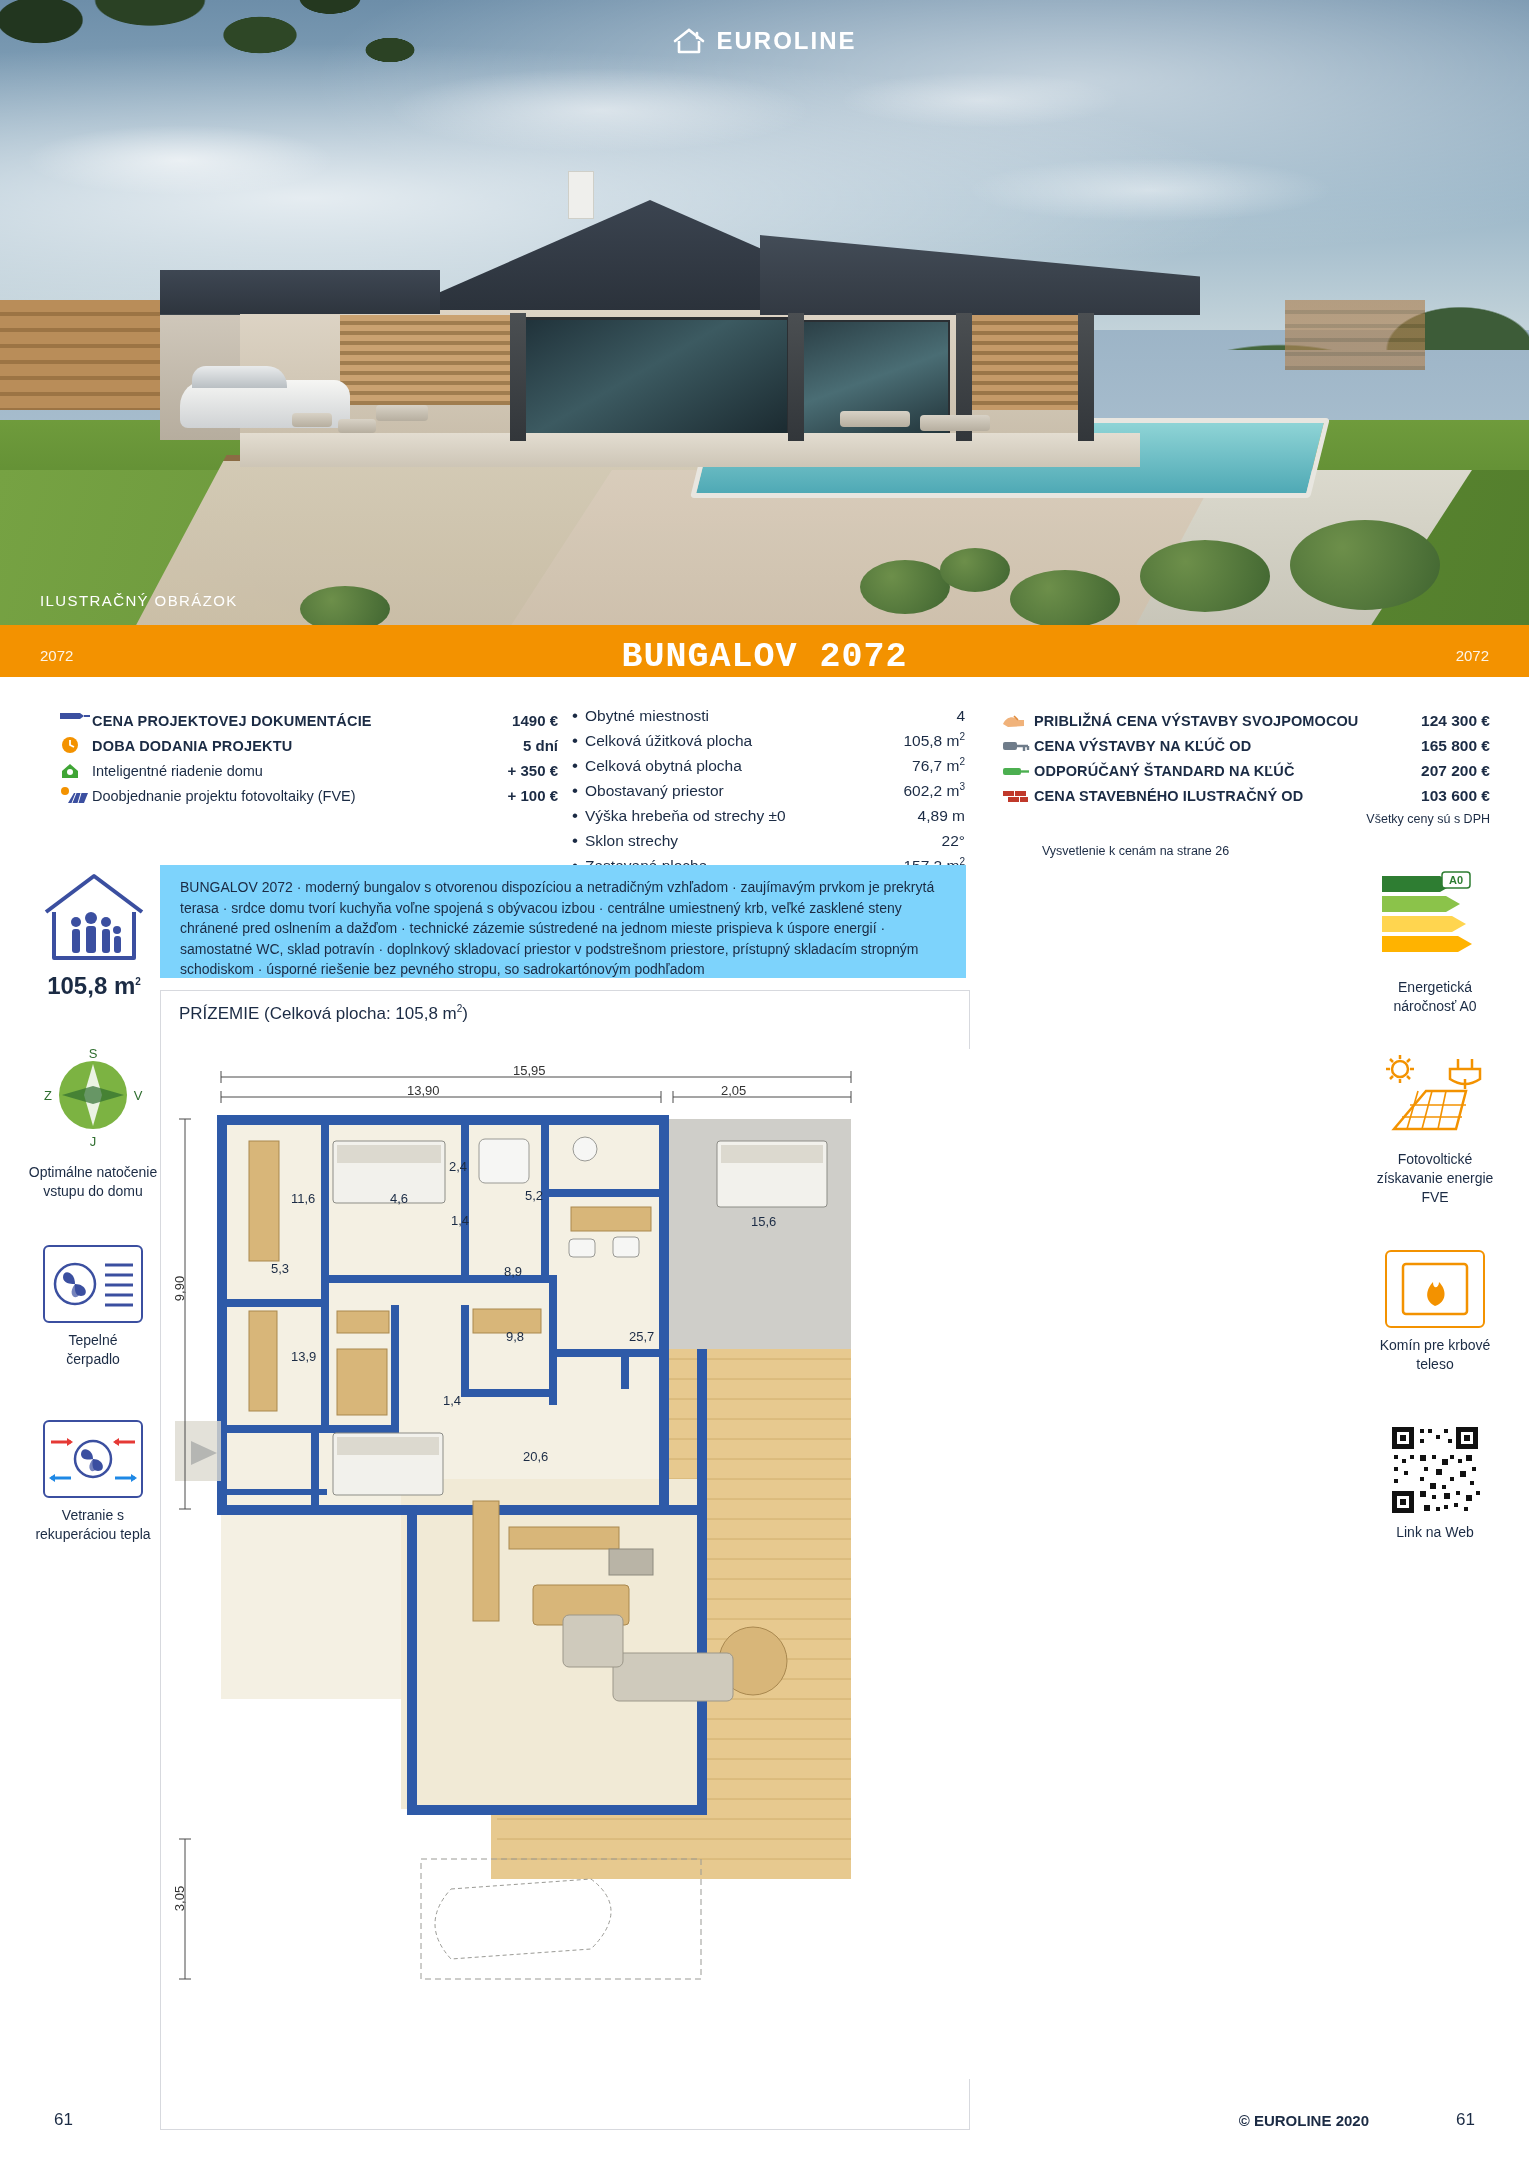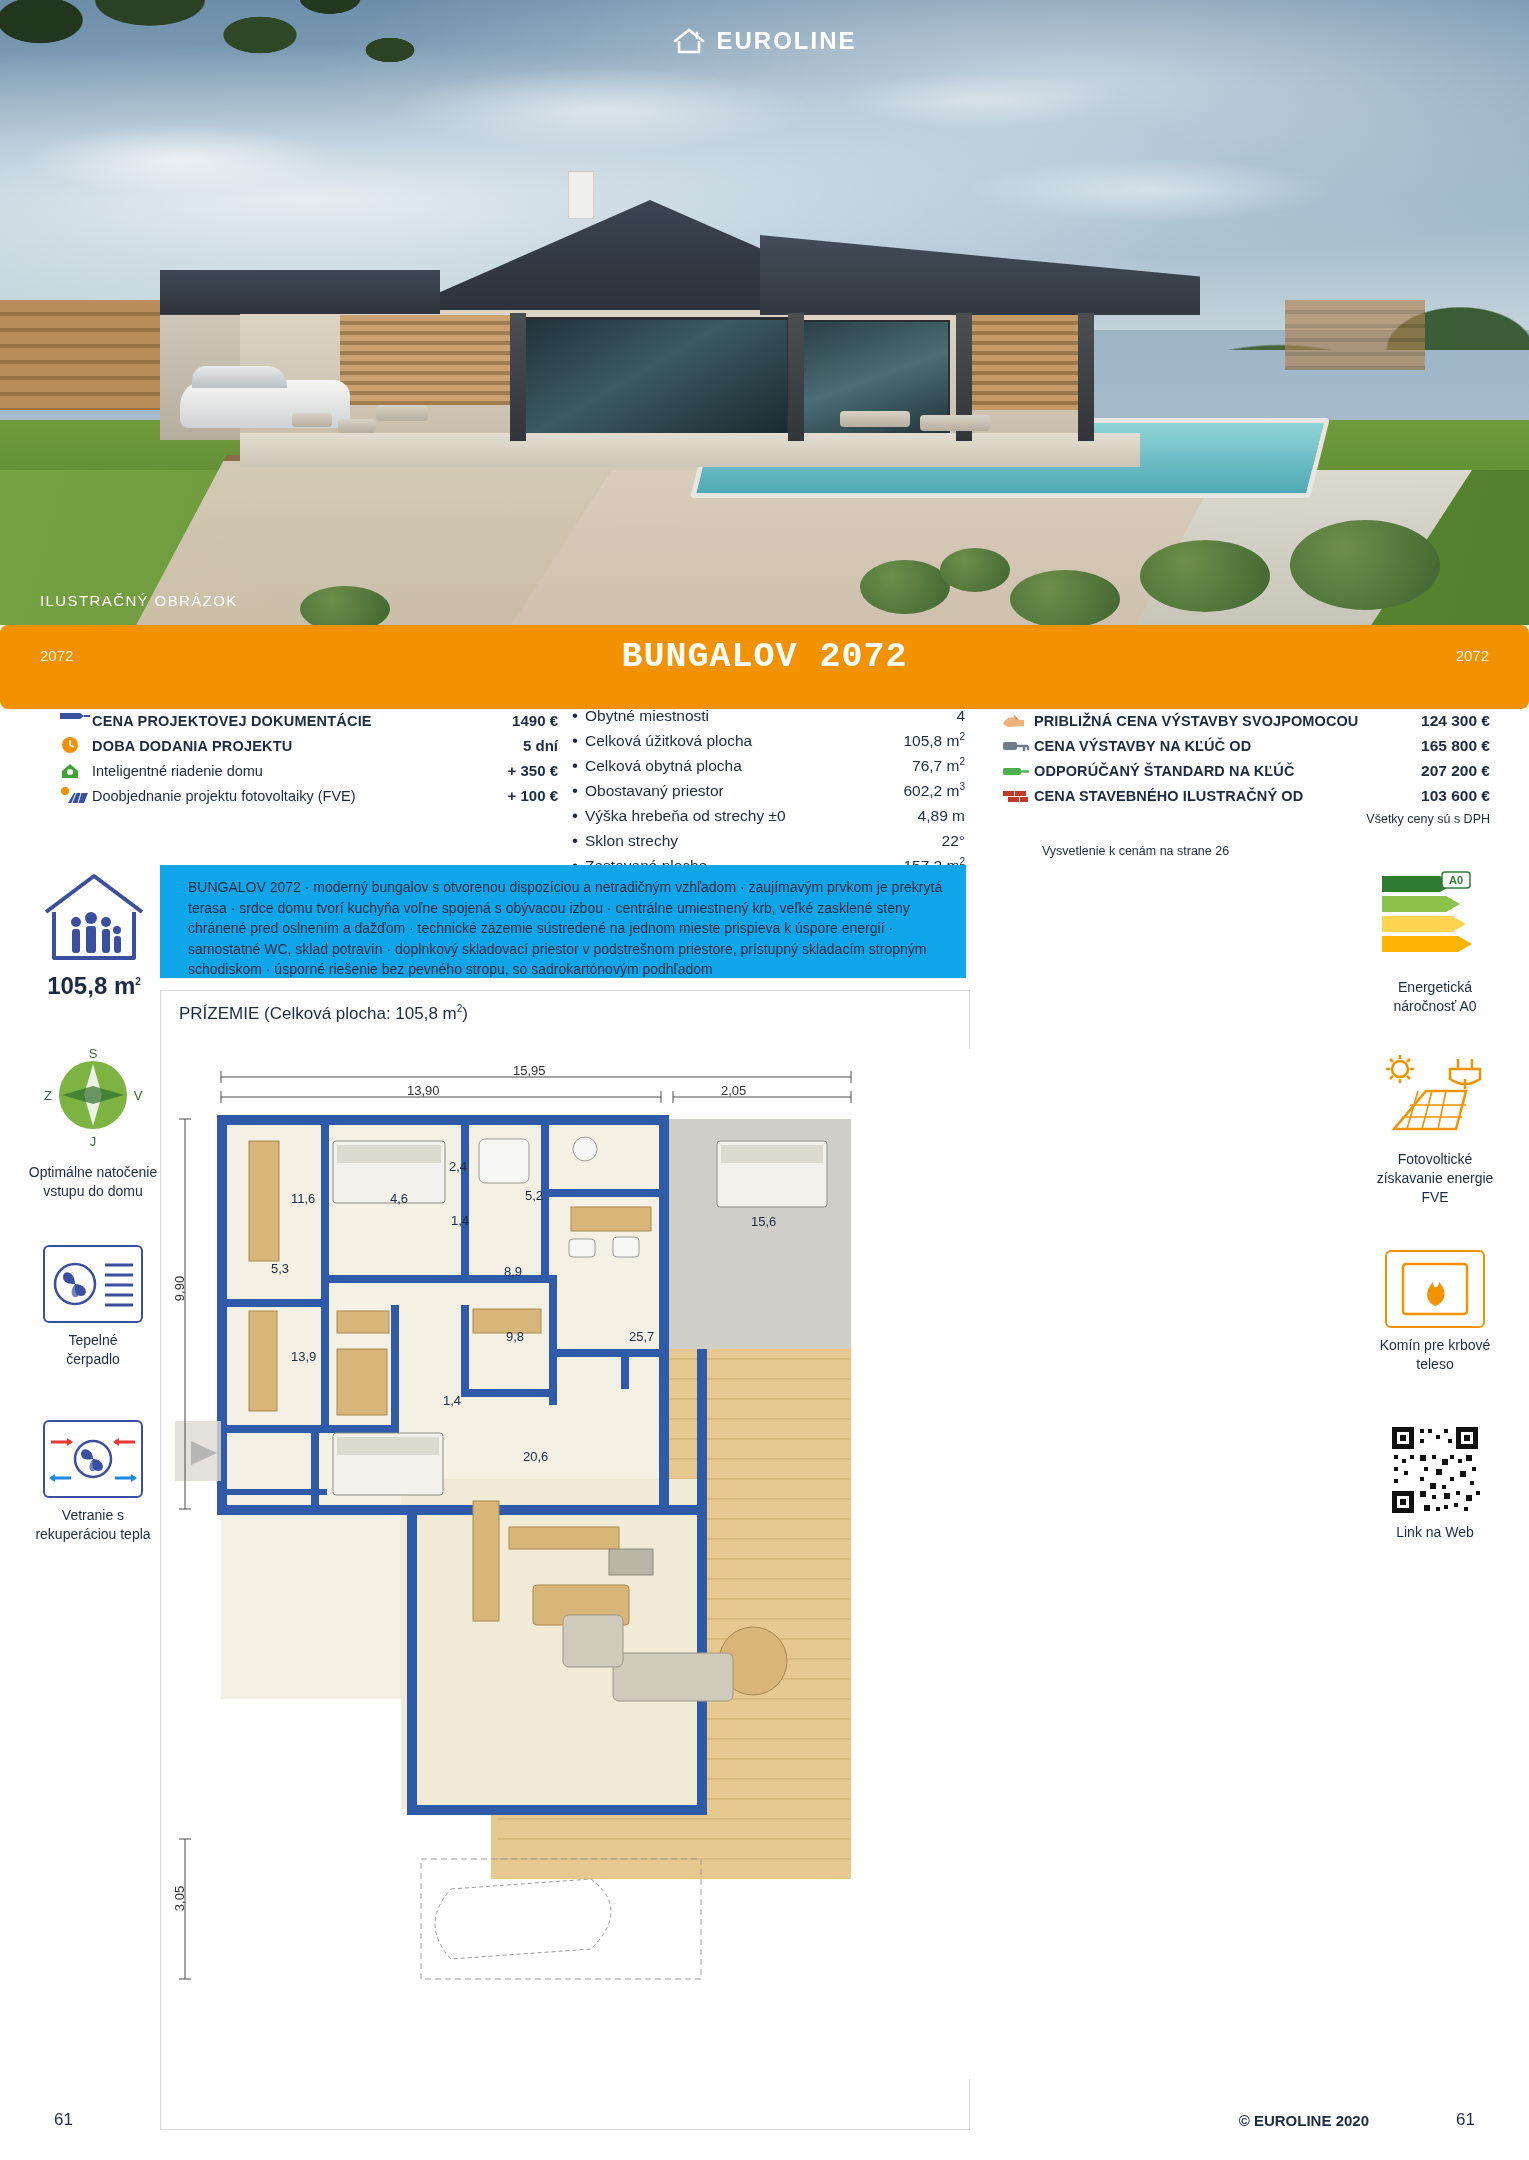--- a/index.html
+++ b/index.html
@@ -169,24 +169,23 @@
   }
   .logo-text {
     font-size:24px; letter-spacing:2px; color:#ffffff; font-weight:bold;
   }
   .illus {
     position:absolute; left:40px; top:592px; color:#ffffff;
     font-size:15px; letter-spacing:1.4px; z-index:5;
   }
   
   .titlebar {
-    position:absolute; left:0; top:625px; width:1529px; height:84px;
+    position:absolute; left:0; top:625px; width:1529px; height:52px;
     background:#f39200;
     color:#ffffff;
-    border-radius:8px;
   }
   .titlebar .main {
     position:absolute; left:0; top:0; width:100%; height:64px;
     display:flex; align-items:center; justify-content:center;
     font-size:35px; font-weight:bold; letter-spacing:1px;font-family:Liberation Mono, monospace;
   }
   .titlebar .left {
     position:absolute; left:40px; top:22px; font-size:15px; opacity:.9;
   }
   .titlebar .right {
@@ -215,22 +214,22 @@
   .rrow { display:flex; align-items:center; height:25px; }
   .rlabel { font-size:14.5px; font-weight:bold; letter-spacing:.1px; }
   .rval { margin-left:auto; font-weight:bold; font-size:15.5px; }
   .notes { display:flex; margin-top:4px; font-size:12.5px; }
   .notes .n1 { margin-left:42px;margin-top:32px; }
   .notes .n2 { margin-left:auto; }
 
   
   .descwrap {
     position:absolute; left:160px; top:865px; width:806px; height:113px;
-    background:#0ea5e9;
-    padding:12px 16px 10px 28px;
+    background:#7dd3fc;
+    padding:12px 16px 10px 20px;
   }
   .descwrap p {
     margin:0; font-size:14px; line-height:20.5px; color:#1b2b44;
   }
   .areabox {
     position:absolute; left:36px; top:868px; width:116px; text-align:center;
   }
   .areabox .val { font-size:24px; font-weight:bold; margin-top:4px; }
 
   

